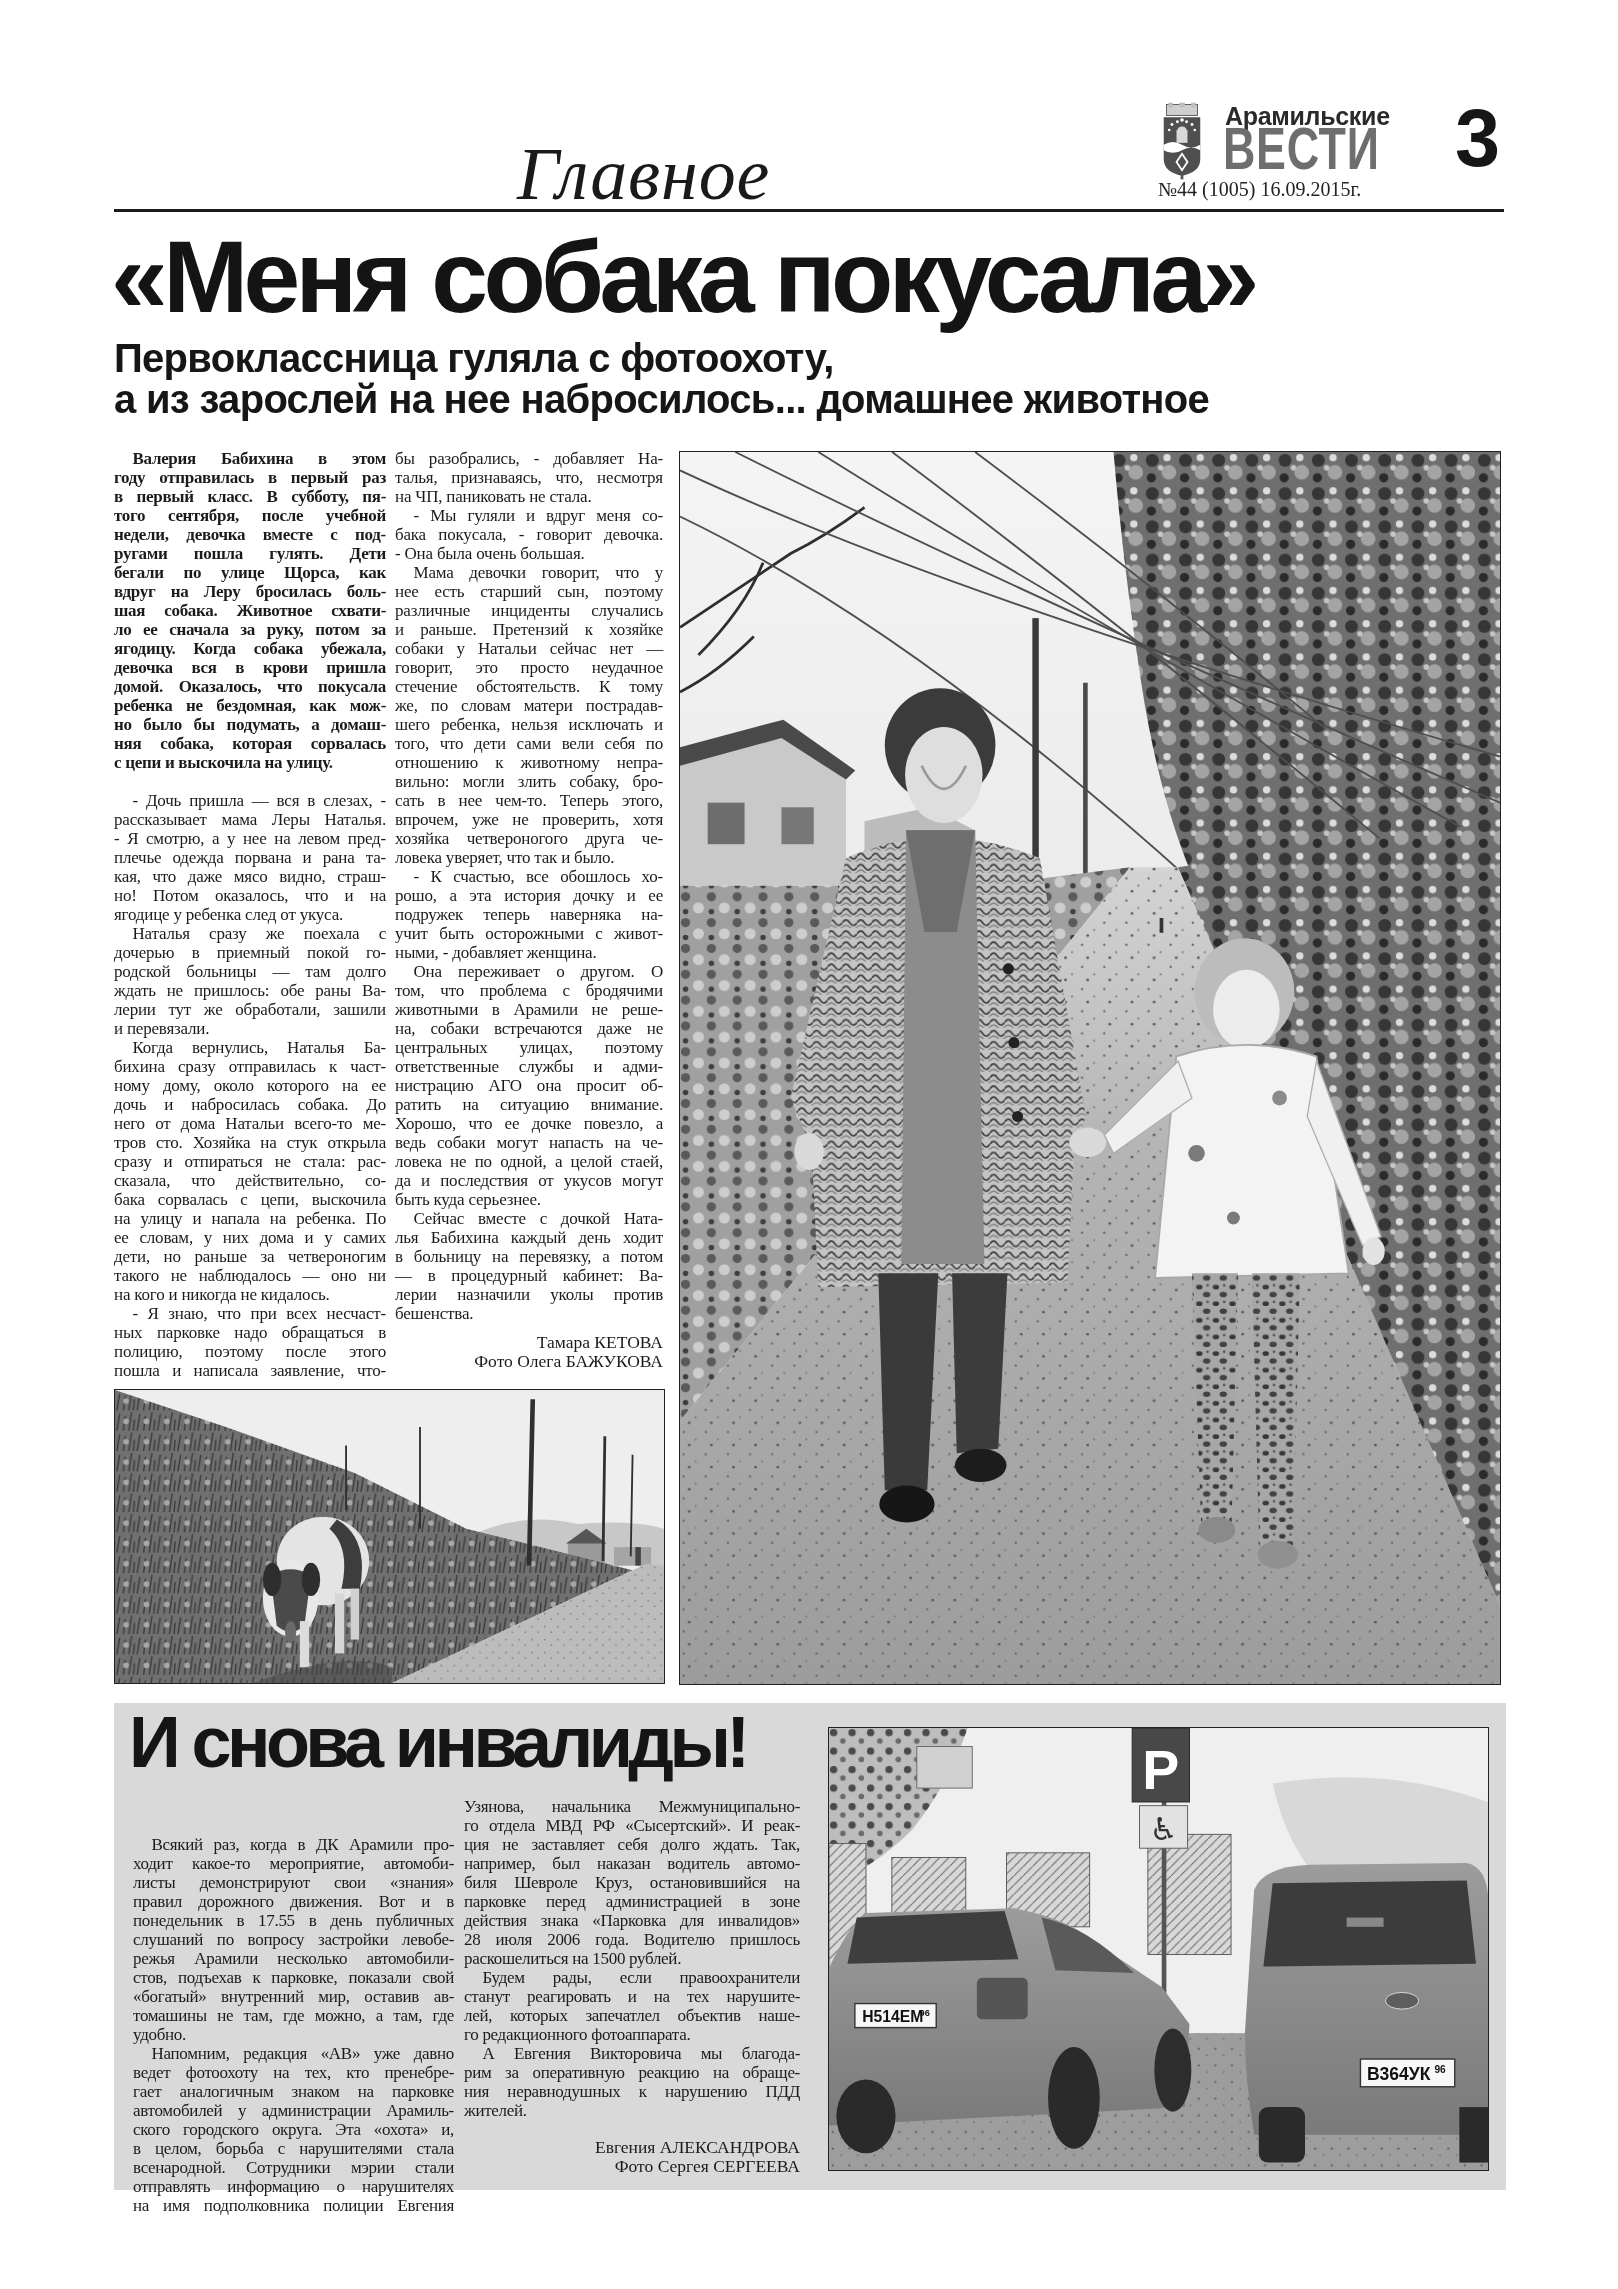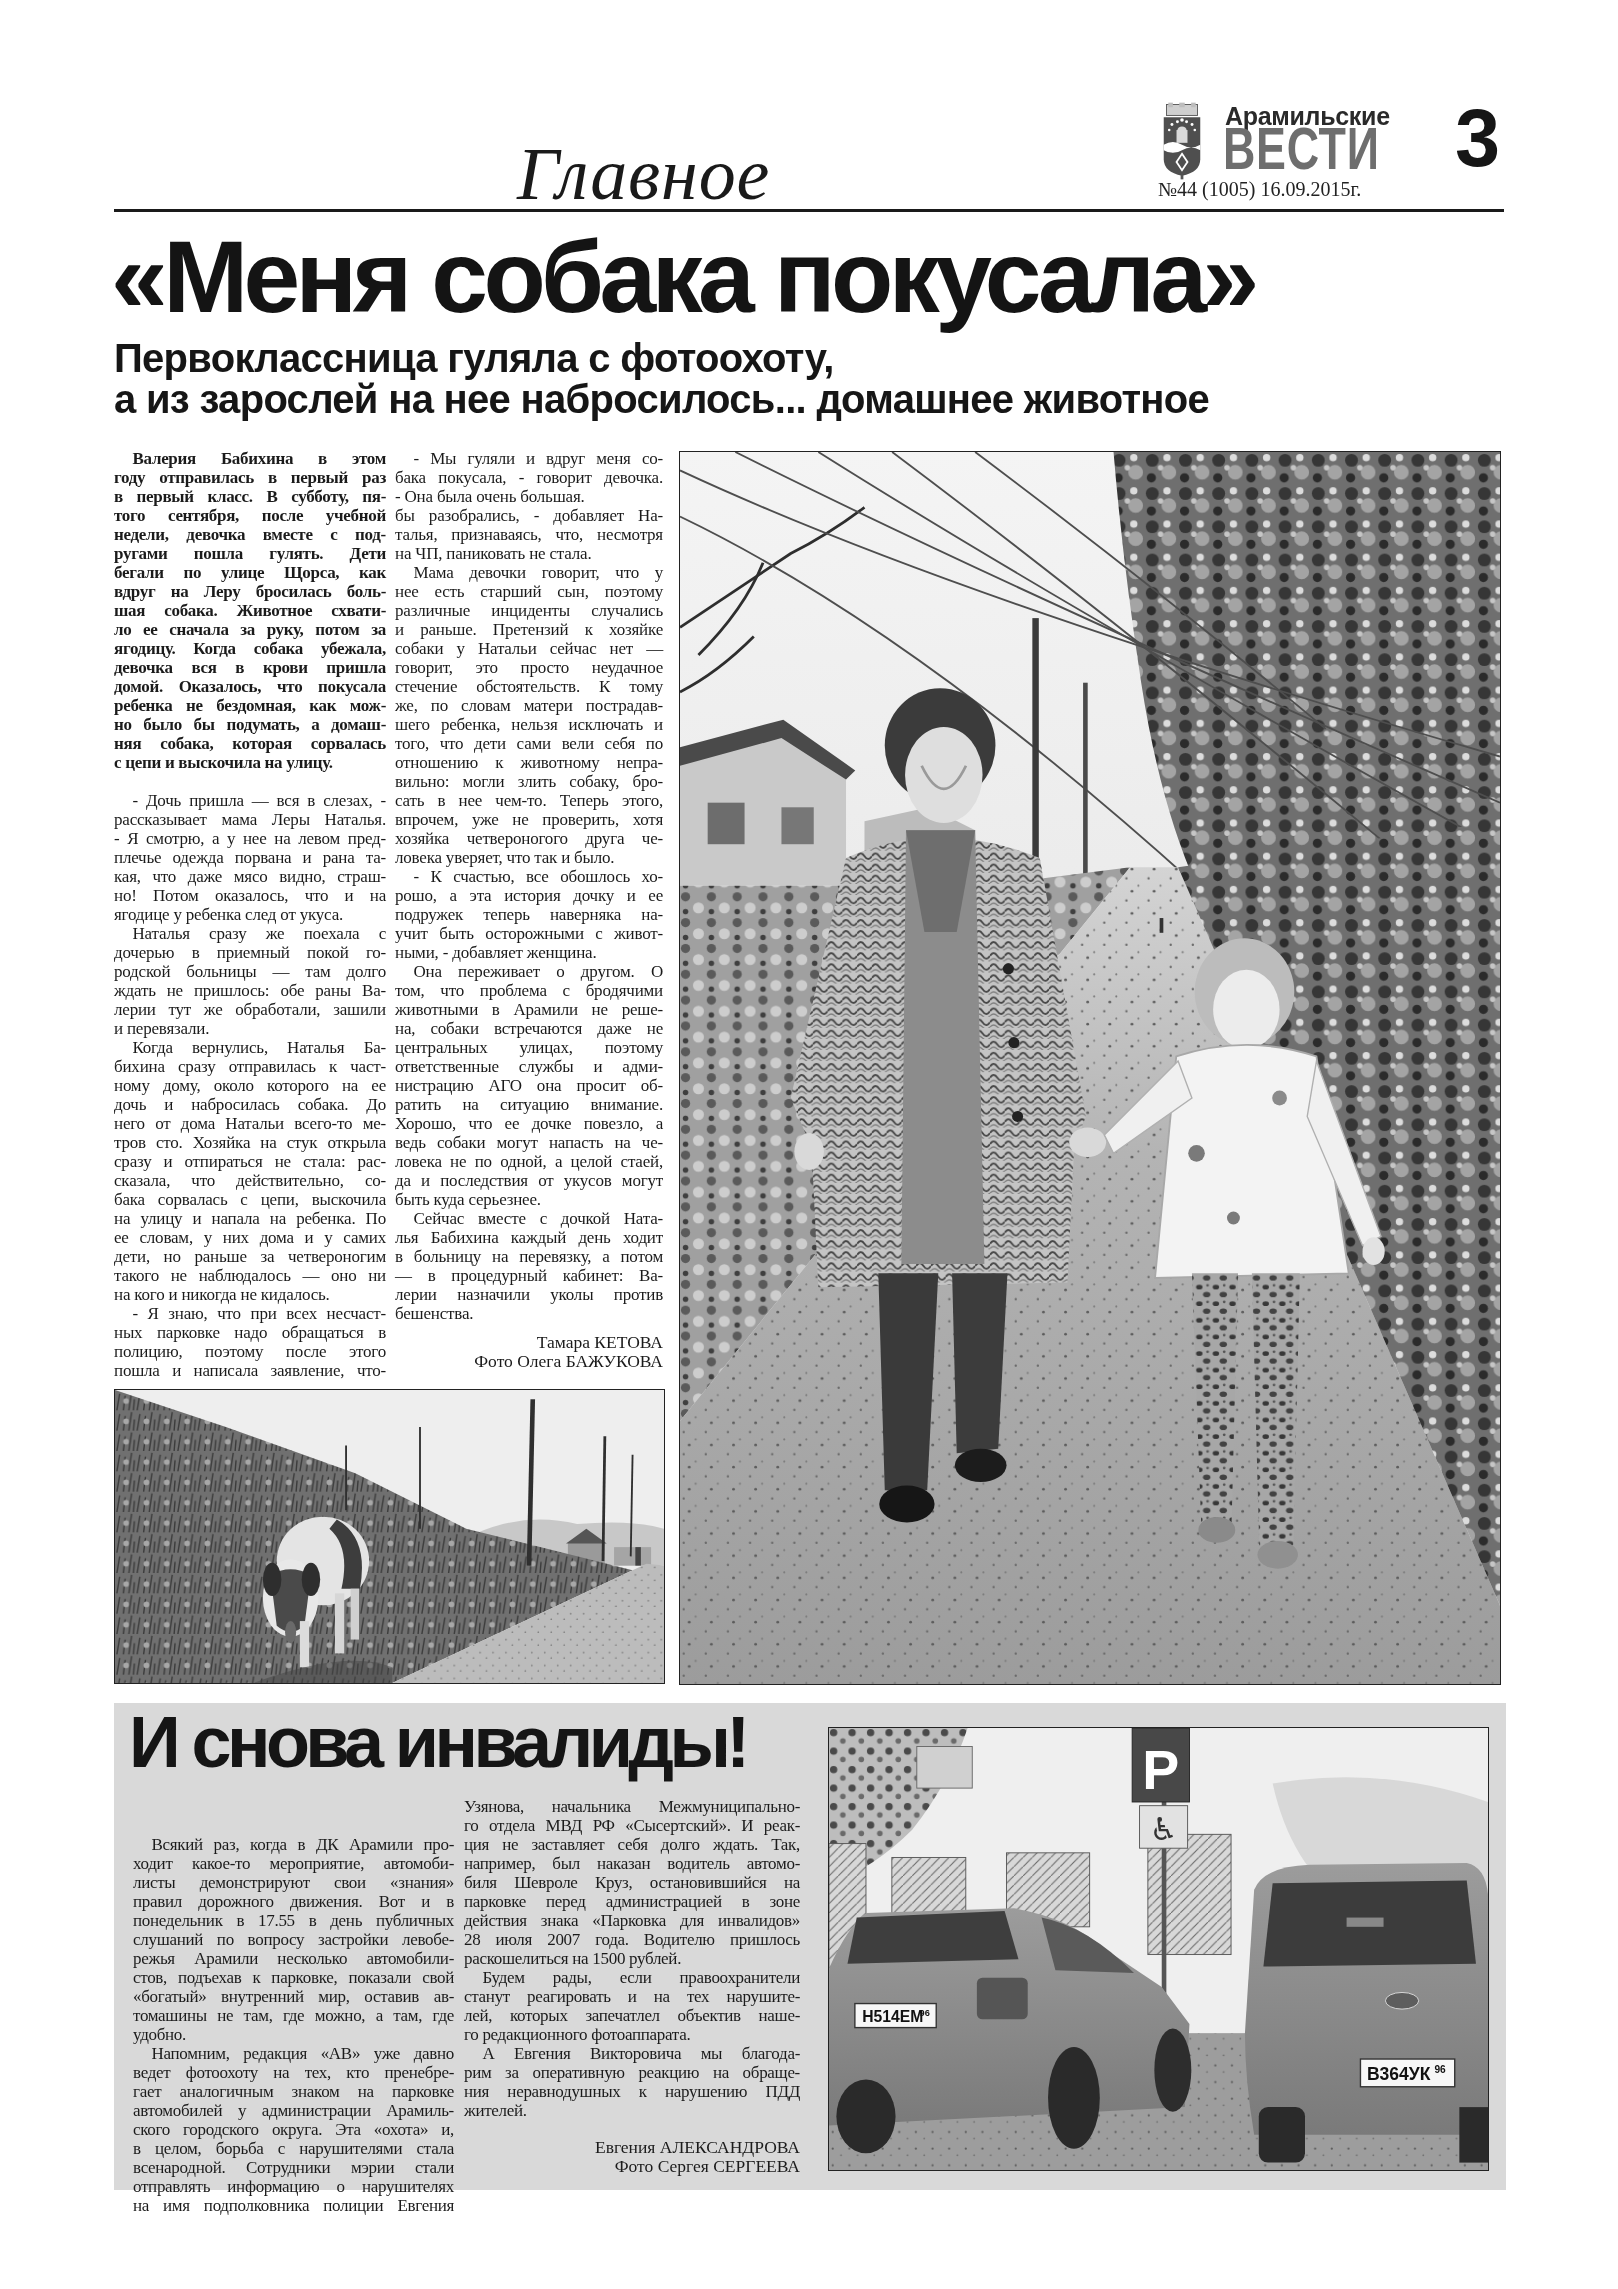--- a/index.html
+++ b/index.html
@@ -172,28 +172,28 @@
     </div>
     <div class="para">
       <div class="line first">- Я знаю, что при всех несчаст-</div>
       <div class="line">ных парковке надо обращаться в</div>
       <div class="line">полицию, поэтому после этого</div>
       <div class="line">пошла и написала заявление, что-</div>
     </div>
   </div>
 <div class="col col2-body">
     <div class="para">
+      <div class="line">бы разобрались, - добавляет На-</div>
+      <div class="line">талья, признаваясь, что, несмотря</div>
+      <div class="line last">на ЧП, паниковать не стала.</div>
+    </div>
+    <div class="para">
       <div class="line first">- Мы гуляли и вдруг меня со-</div>
       <div class="line">бака покусала, - говорит девочка.</div>
       <div class="line last">- Она была очень большая.</div>
-    </div>
-    <div class="para">
-      <div class="line">бы разобрались, - добавляет На-</div>
-      <div class="line">талья, признаваясь, что, несмотря</div>
-      <div class="line last">на ЧП, паниковать не стала.</div>
     </div>
     <div class="para">
       <div class="line first">Мама девочки говорит, что у</div>
       <div class="line">нее есть старший сын, поэтому</div>
       <div class="line">различные инциденты случались</div>
       <div class="line">и раньше. Претензий к хозяйке</div>
       <div class="line">собаки у Натальи сейчас нет —</div>
       <div class="line">говорит, это просто неудачное</div>
       <div class="line">стечение обстоятельств. К тому</div>
       <div class="line">же, по словам матери пострадав-</div>
@@ -439,21 +439,21 @@
   </div>
 <div class="col bottom colB-body">
     <div class="para">
       <div class="line">Узянова, начальника Межмуниципально-</div>
       <div class="line">го отдела МВД РФ «Сысертский». И реак-</div>
       <div class="line">ция не заставляет себя долго ждать. Так,</div>
       <div class="line">например, был наказан водитель автомо-</div>
       <div class="line">биля Шевроле Круз, остановившийся на</div>
       <div class="line">парковке перед администрацией в зоне</div>
       <div class="line">действия знака «Парковка для инвалидов»</div>
-      <div class="line">28 июля 2007 года. Водителю пришлось</div>
+      <div class="line">28 июля 2006 года. Водителю пришлось</div>
       <div class="line last">раскошелиться на 1500 рублей.</div>
     </div>
     <div class="para">
       <div class="line first">Будем рады, если правоохранители</div>
       <div class="line">станут реагировать и на тех нарушите-</div>
       <div class="line">лей, которых запечатлел объектив наше-</div>
       <div class="line last">го редакционного фотоаппарата.</div>
     </div>
     <div class="para">
       <div class="line first">А Евгения Викторовича мы благода-</div>

